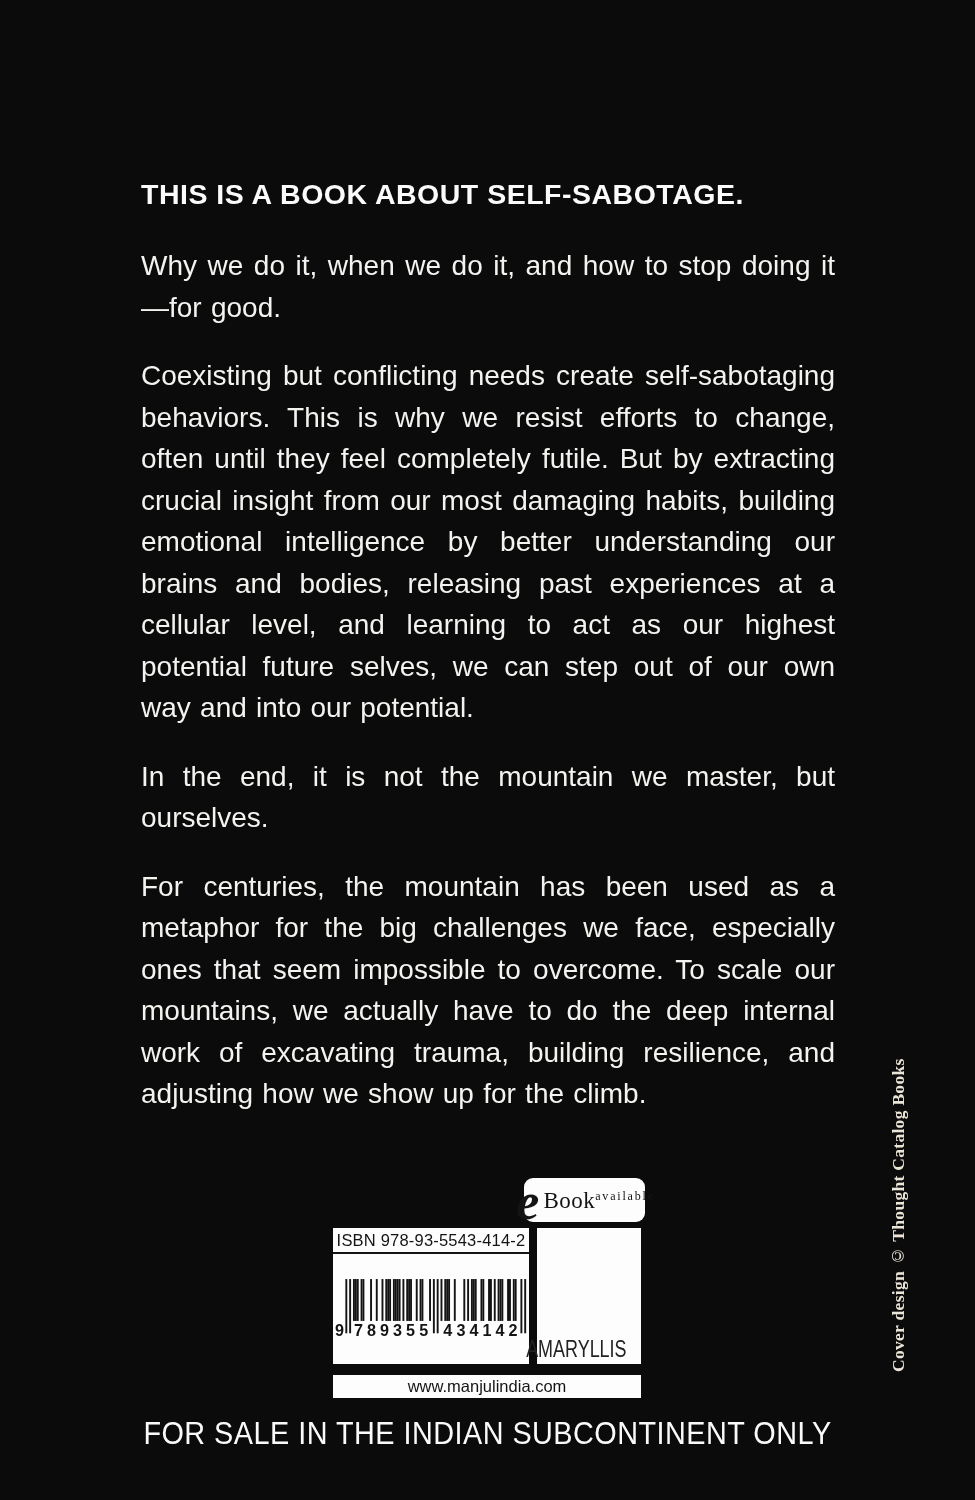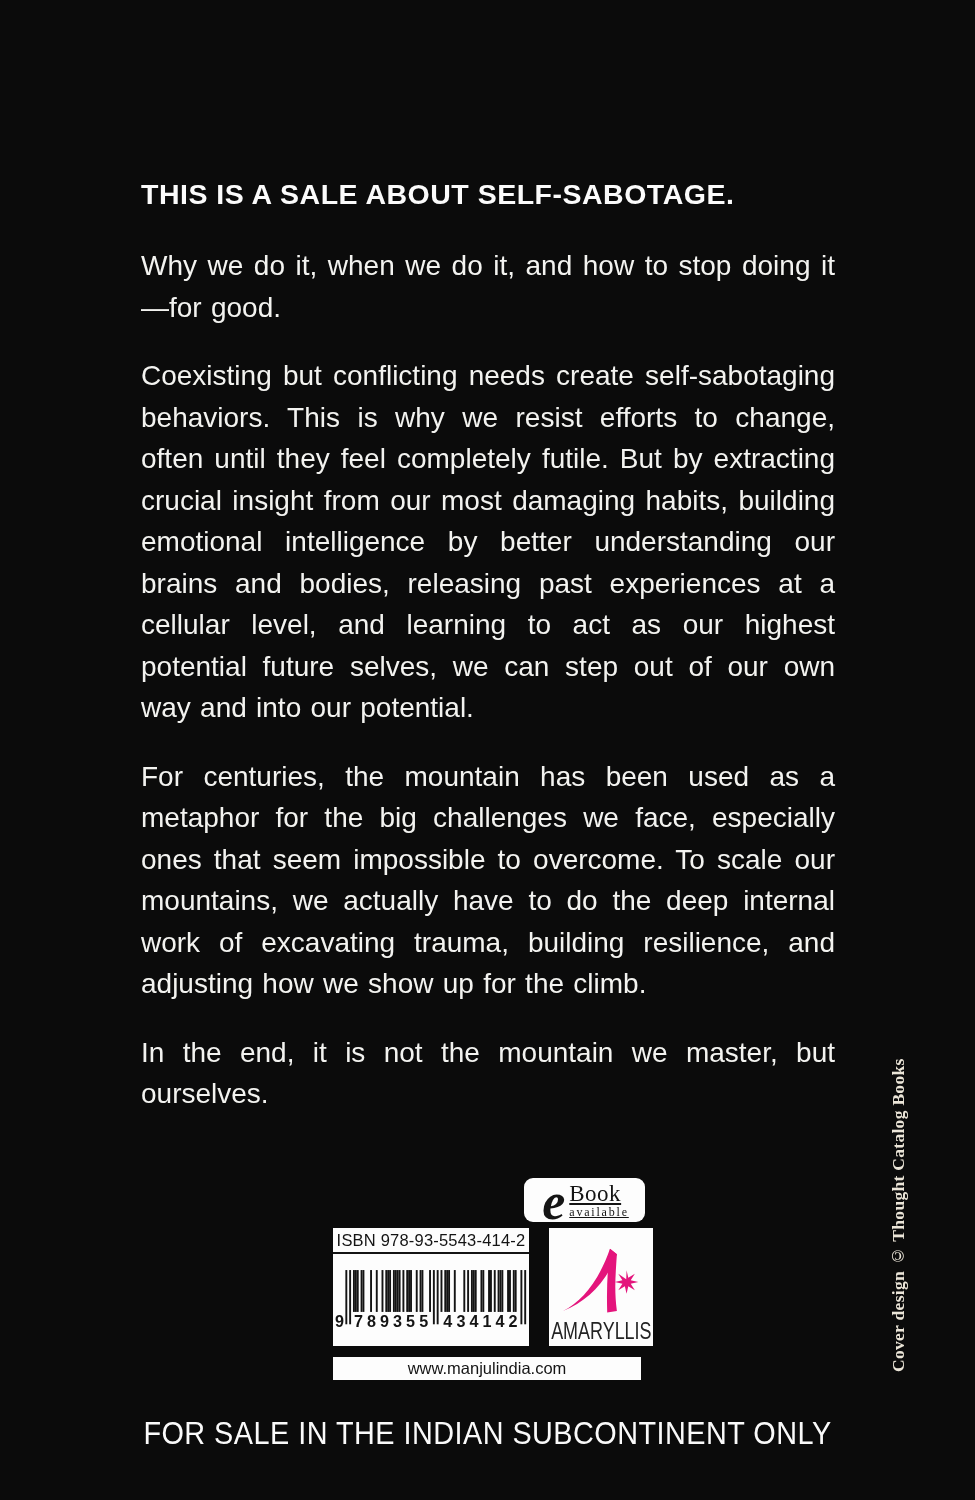--- a/index.html
+++ b/index.html
@@ -38,47 +38,47 @@
     background:#fdfdfd;border-radius:9px;
     display:flex;align-items:center;justify-content:center;
     color:#141414;
   }
   .ebook-e{
     font-family:"Liberation Serif", serif;
     font-style:italic;font-weight:bold;
     font-size:52px;line-height:30px;
     margin:4px 4px 0 2px;
   }
-  .ebook-text{display:flex;flex-direction:column;align-items:flex-start;line-height:1;text-decoration:underline;}
+  .ebook-text{display:flex;align-items:flex-start;line-height:1;}
   .ebook-title{font-size:23px;letter-spacing:0.5px;}
   .ebook-sub{font-size:12px;letter-spacing:1.8px;margin-top:1px;}
 
   
   .label-block{position:absolute;left:333px;top:1228px;width:308px;}
-  .label-row{display:flex;gap:20px;height:118px;}
+  .label-row{display:flex;gap:8px;height:136px;}
   .cell-left{
     width:200px;background:#fdfdfd;color:#141414;
     font-family:"Liberation Sans", sans-serif;
     display:flex;flex-direction:column;
   }
   .isbn-line{
     font-size:16.5px;letter-spacing:0.2px;text-align:center;
     padding:3px 2px 2px 2px;border-bottom:2px solid #141414;
     white-space:nowrap;
   }
   .barcode-wrap{flex:1;display:flex;align-items:center;justify-content:center;}
   .cat-row{
     display:flex;justify-content:space-between;align-items:baseline;
     border-top:2px solid #141414;padding:2px 6px 3px 6px;
     font-size:17px;
   }
   .price{font-size:19px;font-family:"DejaVu Sans","Liberation Sans",sans-serif;}
   .cell-right{
     width:104px;background:#fdfdfd;
-    display:flex;flex-direction:column;align-items:center;justify-content:flex-end;
+    display:flex;flex-direction:row;align-items:flex-end;justify-content:flex-end;
     padding-bottom:3px;box-sizing:border-box;
   }
   .amaryllis-name{
     font-family:"Liberation Sans", sans-serif;
     font-size:23px;color:#232323;line-height:1;
     transform:scaleX(0.78);transform-origin:center;
     margin-top:-4px;white-space:nowrap;
   }
   .web-strip{
     margin-top:11px;background:#fdfdfd;height:23px;line-height:23px;
@@ -102,25 +102,25 @@
     font-size:31px;color:#fafafa;letter-spacing:0.5px;
     transform:scaleX(0.93);
   }
 </style>
 </head>
 <body>
 
 <div class="cover" style="background: rgb(11, 11, 11);">
 
   <div class="content">
-    <h1 class="headline">THIS IS A SALE ABOUT SELF-SABOTAGE.</h1>
+    <h1 class="headline">THIS IS A BOOK ABOUT SELF-SABOTAGE.</h1>
     <p class="para">Why we do it, when we do it, and how to stop doing it—for good.</p>
     <p class="para">Coexisting but conflicting needs create self-sabotaging behaviors. This is why we resist efforts to change, often until they feel completely futile. But by extracting crucial insight from our most damaging habits, building emotional intelligence by better understanding our brains and bodies, releasing past experiences at a cellular level, and learning to act as our highest potential future selves, we can step out of our own way and into our potential.</p>
+    <p class="para">In the end, it is not the mountain we master, but ourselves.</p>
     <p class="para">For centuries, the mountain has been used as a metaphor for the big challenges we face, especially ones that seem impossible to overcome. To scale our mountains, we actually have to do the deep internal work of excavating trauma, building resilience, and adjusting how we show up for the climb.</p>
-    <p class="para">In the end, it is not the mountain we master, but ourselves.</p>
   </div>
 
   <div class="ebook-badge">
     <span class="ebook-e">e</span>
     <span class="ebook-text">
       <span class="ebook-title">Book</span>
       <span class="ebook-sub">available</span>
     </span>
   </div>
 

